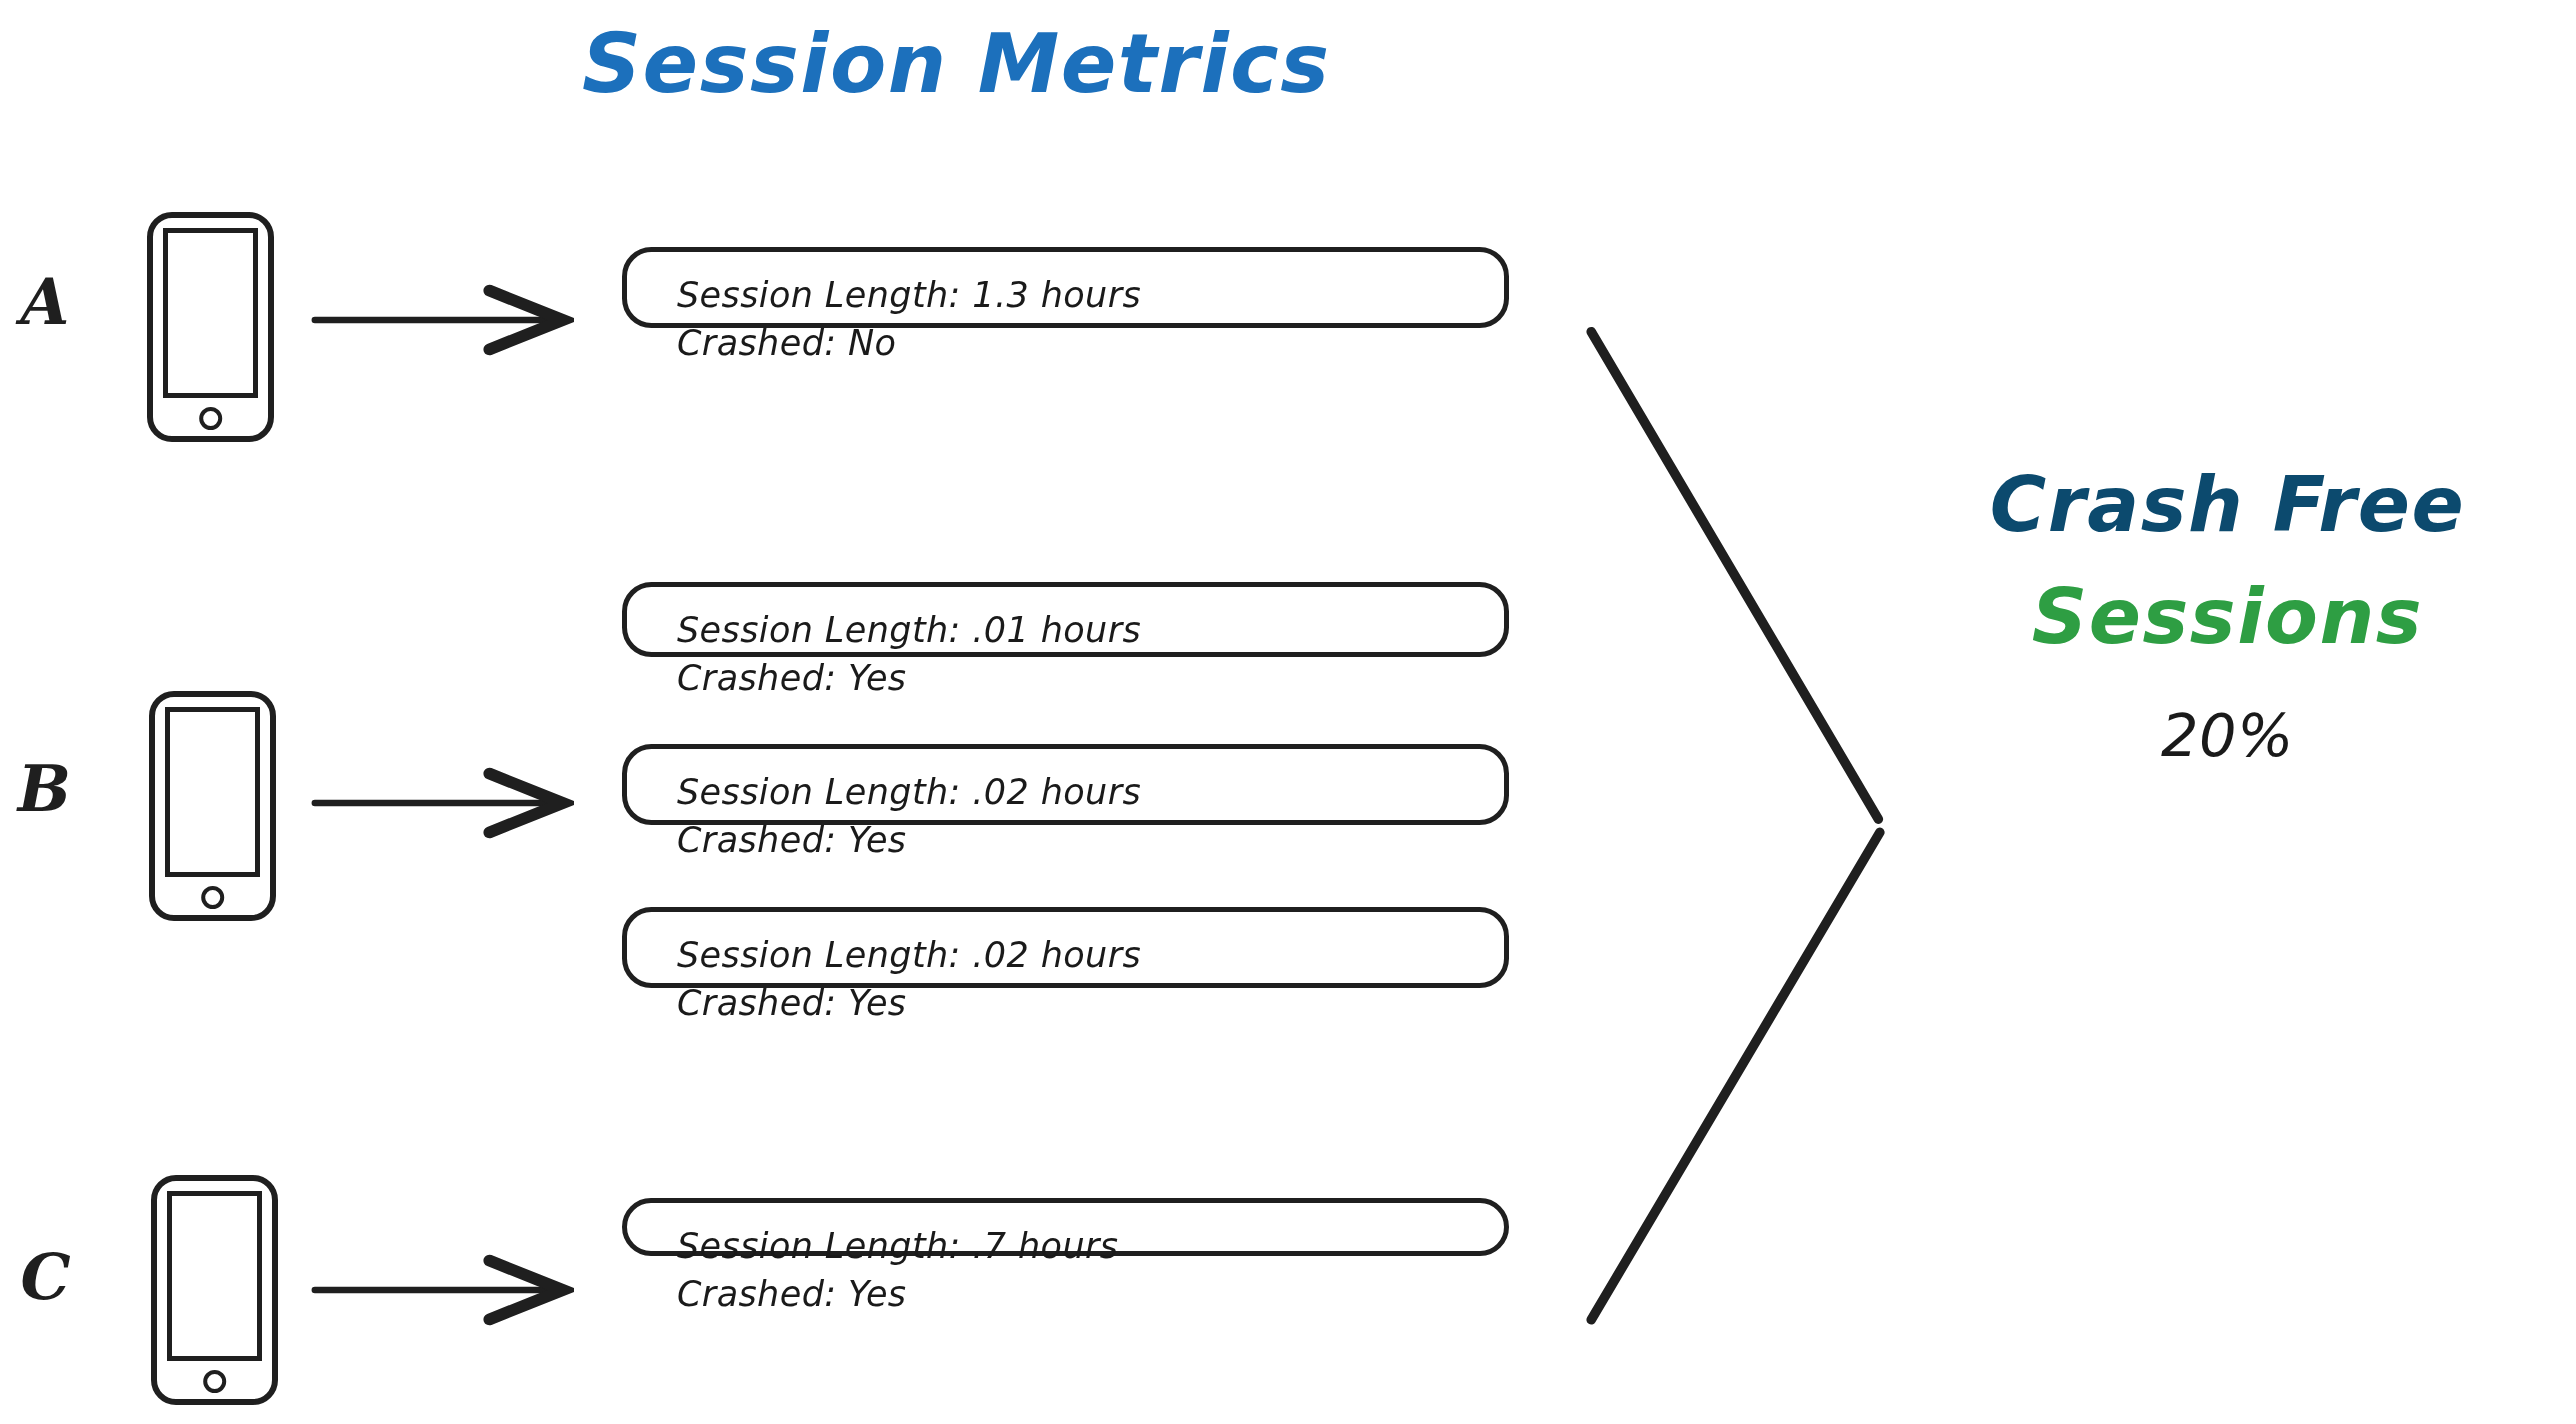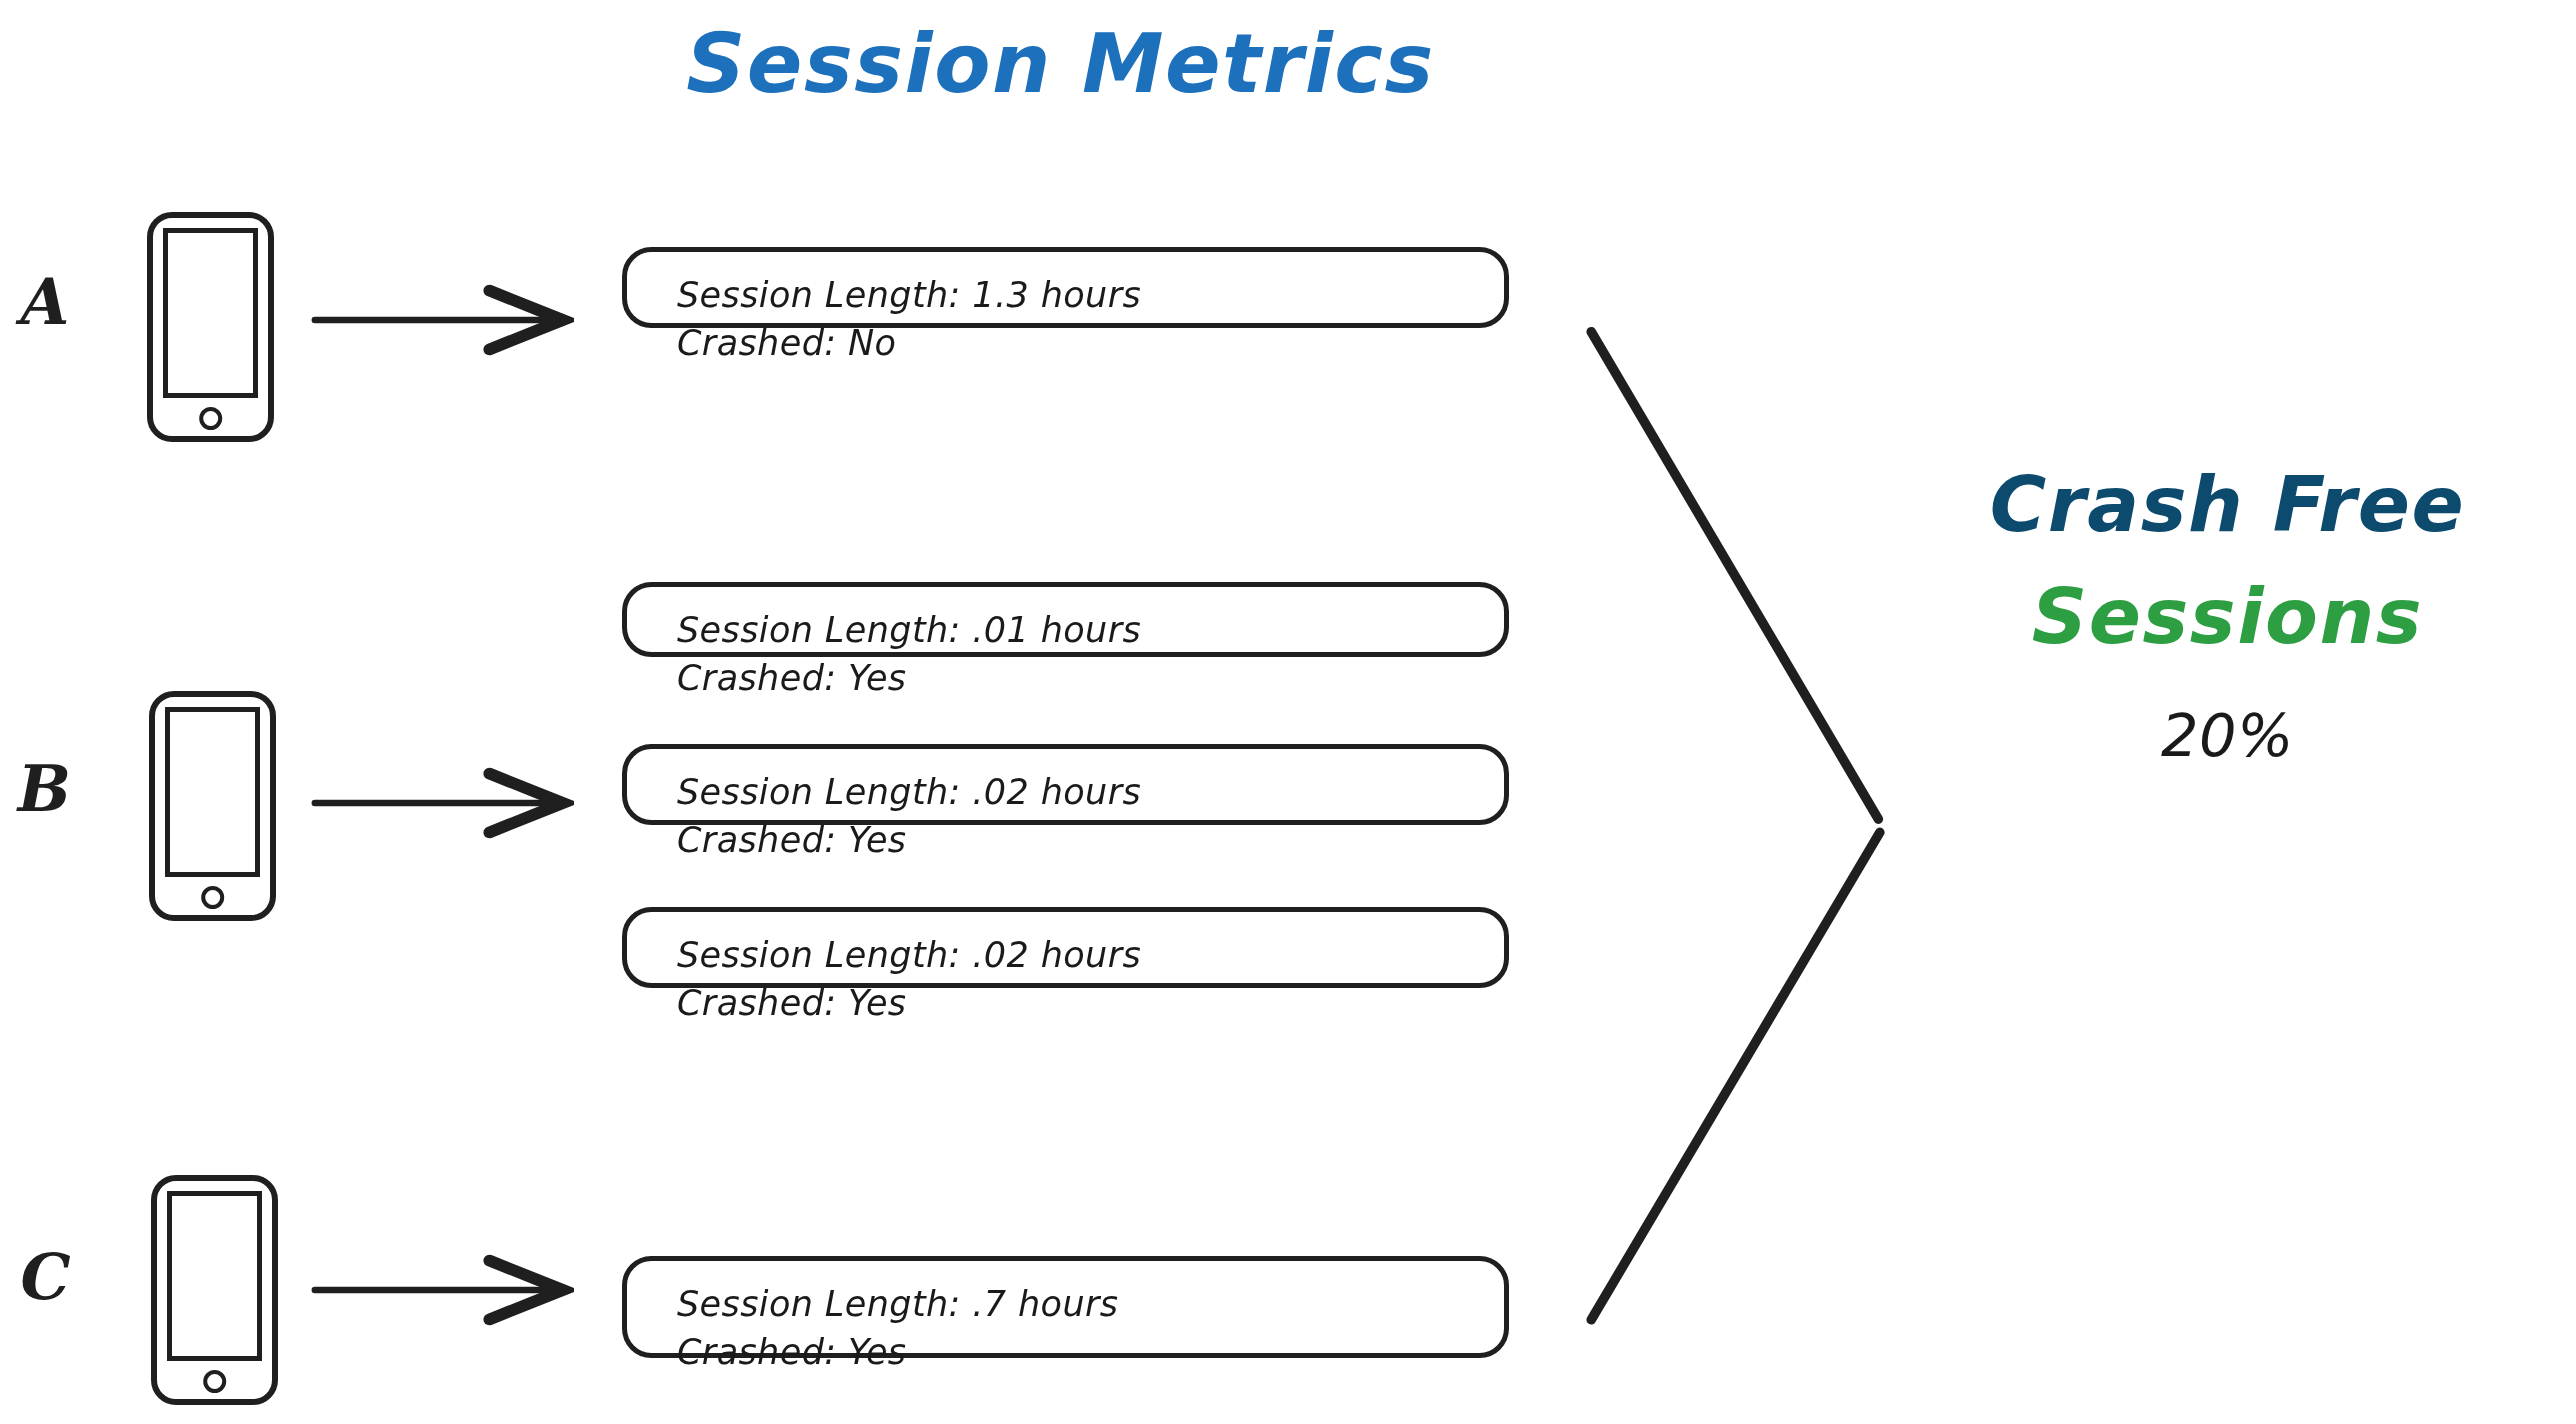--- a/index.html
+++ b/index.html
@@ -15,21 +15,20 @@
     overflow: hidden;
     font-family: "DejaVu Sans", sans-serif;
   }
 
   
   .title {
     position: absolute;
     left: 582px;
     top: 16px;
     width: 957px;
-    text-align: center;
     font-family: "DejaVu Sans", sans-serif;
     font-size: 82px;
     font-weight: 700;
     font-style: italic;
     letter-spacing: 1.5px;
     color: #1C70BC;
     white-space: nowrap;
   }
 
   
@@ -103,21 +102,21 @@
     color: #1A1A1A;
     letter-spacing: 0.4px;
     line-height: 1.38;
     white-space: nowrap;
   }
 
   .card-a1 { top: 247px;  height: 81px; }
   .card-b1 { top: 582px;  height: 75px; }
   .card-b2 { top: 744px; height: 81px; }
   .card-b3 { top: 907px; height: 81px; }
-  .card-c1 { top: 1256px; height: 102px; }
+  .card-c1 { top: 1198px; height: 58px; }
 
   
   .result {
     position: absolute;
     left: 1885px;
     top: 449px;
     width: 685px;
     text-align: center;
   }
   .result .rline1,

